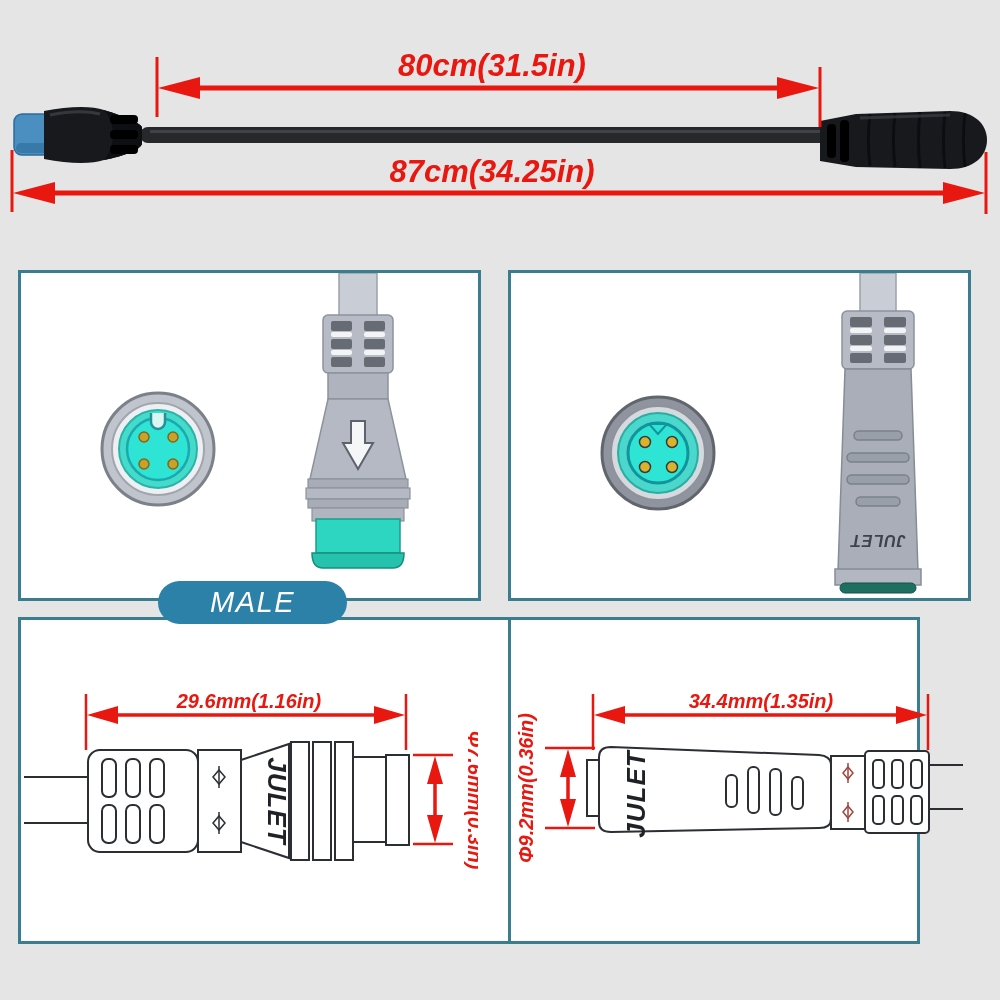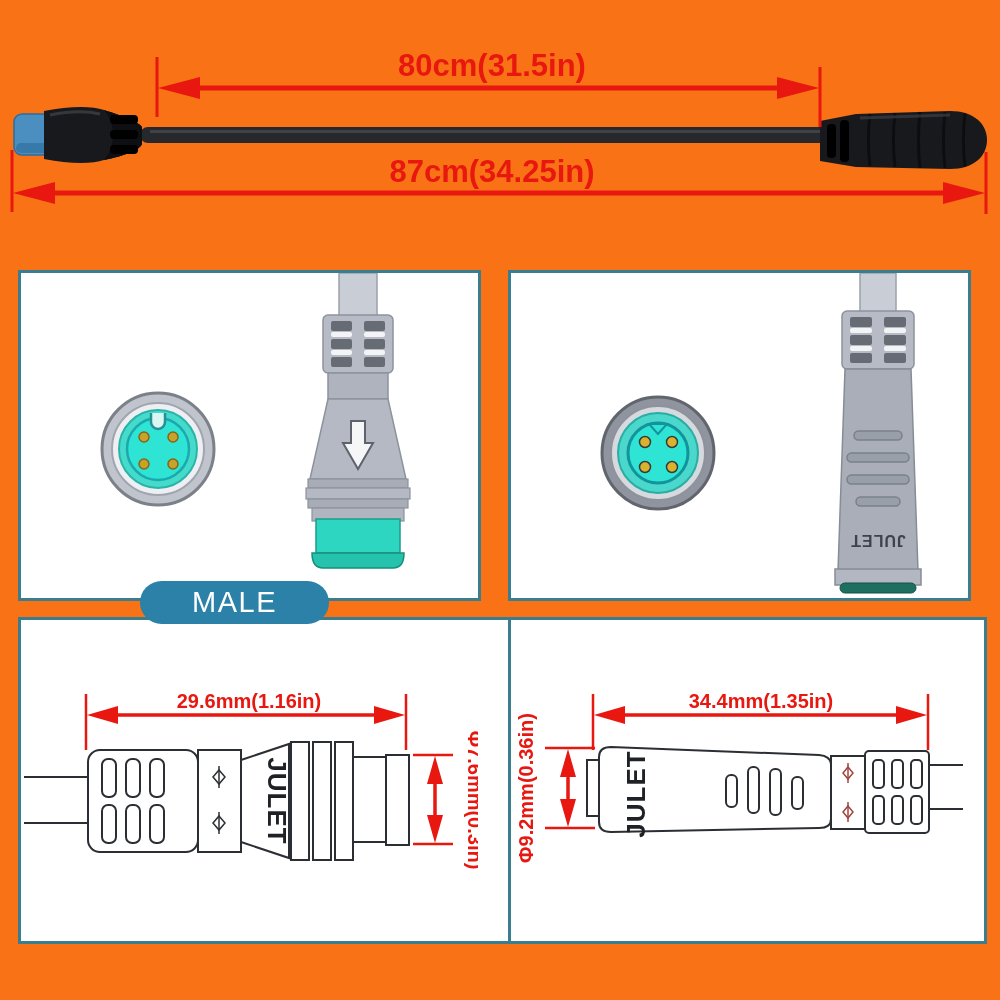--- a/index.html
+++ b/index.html
@@ -1,17 +1,17 @@
 <!DOCTYPE html>
 <html style="--dimension_red: #e8170f; --panel_border_teal: #3a7d8e; --label_pill_blue: #2b81a8; --connector_face_teal: #2ee4d4; --connector_tip_teal: #2cd6c0; --connector_body_gray: #b4b9c3; --cable_black: #17191d; --cap_blue: #4a8fc0; --pin_gold: #c9a22b;"><head>
 <meta charset="utf-8">
 <style>
   html,body{margin:0;padding:0;background:#fff;}
-  .stage{position:relative;width:1000px;height:1000px;background:#f97316;overflow:hidden;
-         font-family:"Liberation Sans",sans-serif;}
+  .stage{position:relative;width:1000px;height:1000px;background:#e5e5e5;overflow:hidden;
+         font-family:"Liberation Sans",sans-serif;font-style:italic;}
   svg{display:block;}
   svg text{font-family:"Liberation Sans",sans-serif;}
 
   .panel{position:absolute;background:#fff;border:3px solid var(--panel_border_teal);
          box-sizing:border-box;}
   .panel-svg{position:absolute;left:0;top:0;}
 
   .pill{position:absolute;height:43px;border-radius:22px;background:var(--label_pill_blue);
         color:#fff;display:flex;align-items:center;justify-content:center;
         font-size:29px;letter-spacing:1.5px;z-index:6;}
@@ -172,21 +172,21 @@
           <rect x="-31" y="202" width="62" height="9" rx="4.5"></rect>
           <rect x="-22" y="224" width="44" height="9" rx="4.5"></rect>
         </g>
         <text transform="translate(0,262) rotate(180)" text-anchor="middle" font-size="16" font-weight="bold" fill="#3e424a" letter-spacing="1">JULET</text>
         <rect x="-43" y="296" width="86" height="16" fill="#b2b7c1" stroke="#878d97" stroke-width="1.5"></rect>
         <rect x="-38" y="310" width="76" height="10" rx="5" fill="#1e6f60" stroke="#155348" stroke-width="1"></rect>
       </g>
     </svg>
   </div>
 
-  <div class="pill" style="left:140px;top:581px;width:189px;">
+  <div class="pill" style="left:158px;top:581px;width:189px;">
     <span>MALE</span>
   </div>
 
   <div class="panel" style="left:18px;top:617px;width:519px;height:327px;">
     <svg class="panel-svg" width="457" height="321" viewBox="0 0 457 321">
 
       <g>
         <line class="dim-line" x1="65" y1="74" x2="65" y2="130" stroke-width="2.5"></line>
         <line class="dim-line" x1="385" y1="74" x2="385" y2="130" stroke-width="2.5"></line>
         <line class="dim-line" x1="93" y1="95" x2="357" y2="95" stroke-width="3.5"></line>
@@ -227,21 +227,21 @@
         <line class="dim-line" x1="392" y1="135" x2="432" y2="135" stroke-width="2.5"></line>
         <line class="dim-line" x1="392" y1="224" x2="432" y2="224" stroke-width="2.5"></line>
         <line class="dim-line" x1="414" y1="158" x2="414" y2="201" stroke-width="3.5"></line>
         <polygon class="dim-fill" points="414,136 406,164 422,164"></polygon>
         <polygon class="dim-fill" points="414,223 406,195 422,195"></polygon>
         <text class="dim-text sm-dim-text" transform="translate(447,180) rotate(90)" text-anchor="middle">Φ7.6mm(0.3in)</text>
       </g>
     </svg>
   </div>
 
-  <div class="panel" style="left:508px;top:617px;width:479px;height:327px;">
+  <div class="panel" style="left:508px;top:617px;width:412px;height:327px;">
     <svg class="panel-svg" width="457" height="321" viewBox="0 0 457 321">
 
       <g>
         <line class="dim-line" x1="82" y1="74" x2="82" y2="130" stroke-width="2.5"></line>
         <line class="dim-line" x1="417" y1="74" x2="417" y2="130" stroke-width="2.5"></line>
         <line class="dim-line" x1="110" y1="95" x2="389" y2="95" stroke-width="3.5"></line>
         <polygon class="dim-fill" points="83,95 114,86 114,104"></polygon>
         <polygon class="dim-fill" points="416,95 385,86 385,104"></polygon>
         <text class="dim-text sm-dim-text" x="250" y="88" text-anchor="middle">34.4mm(1.35in)</text>
       </g>

